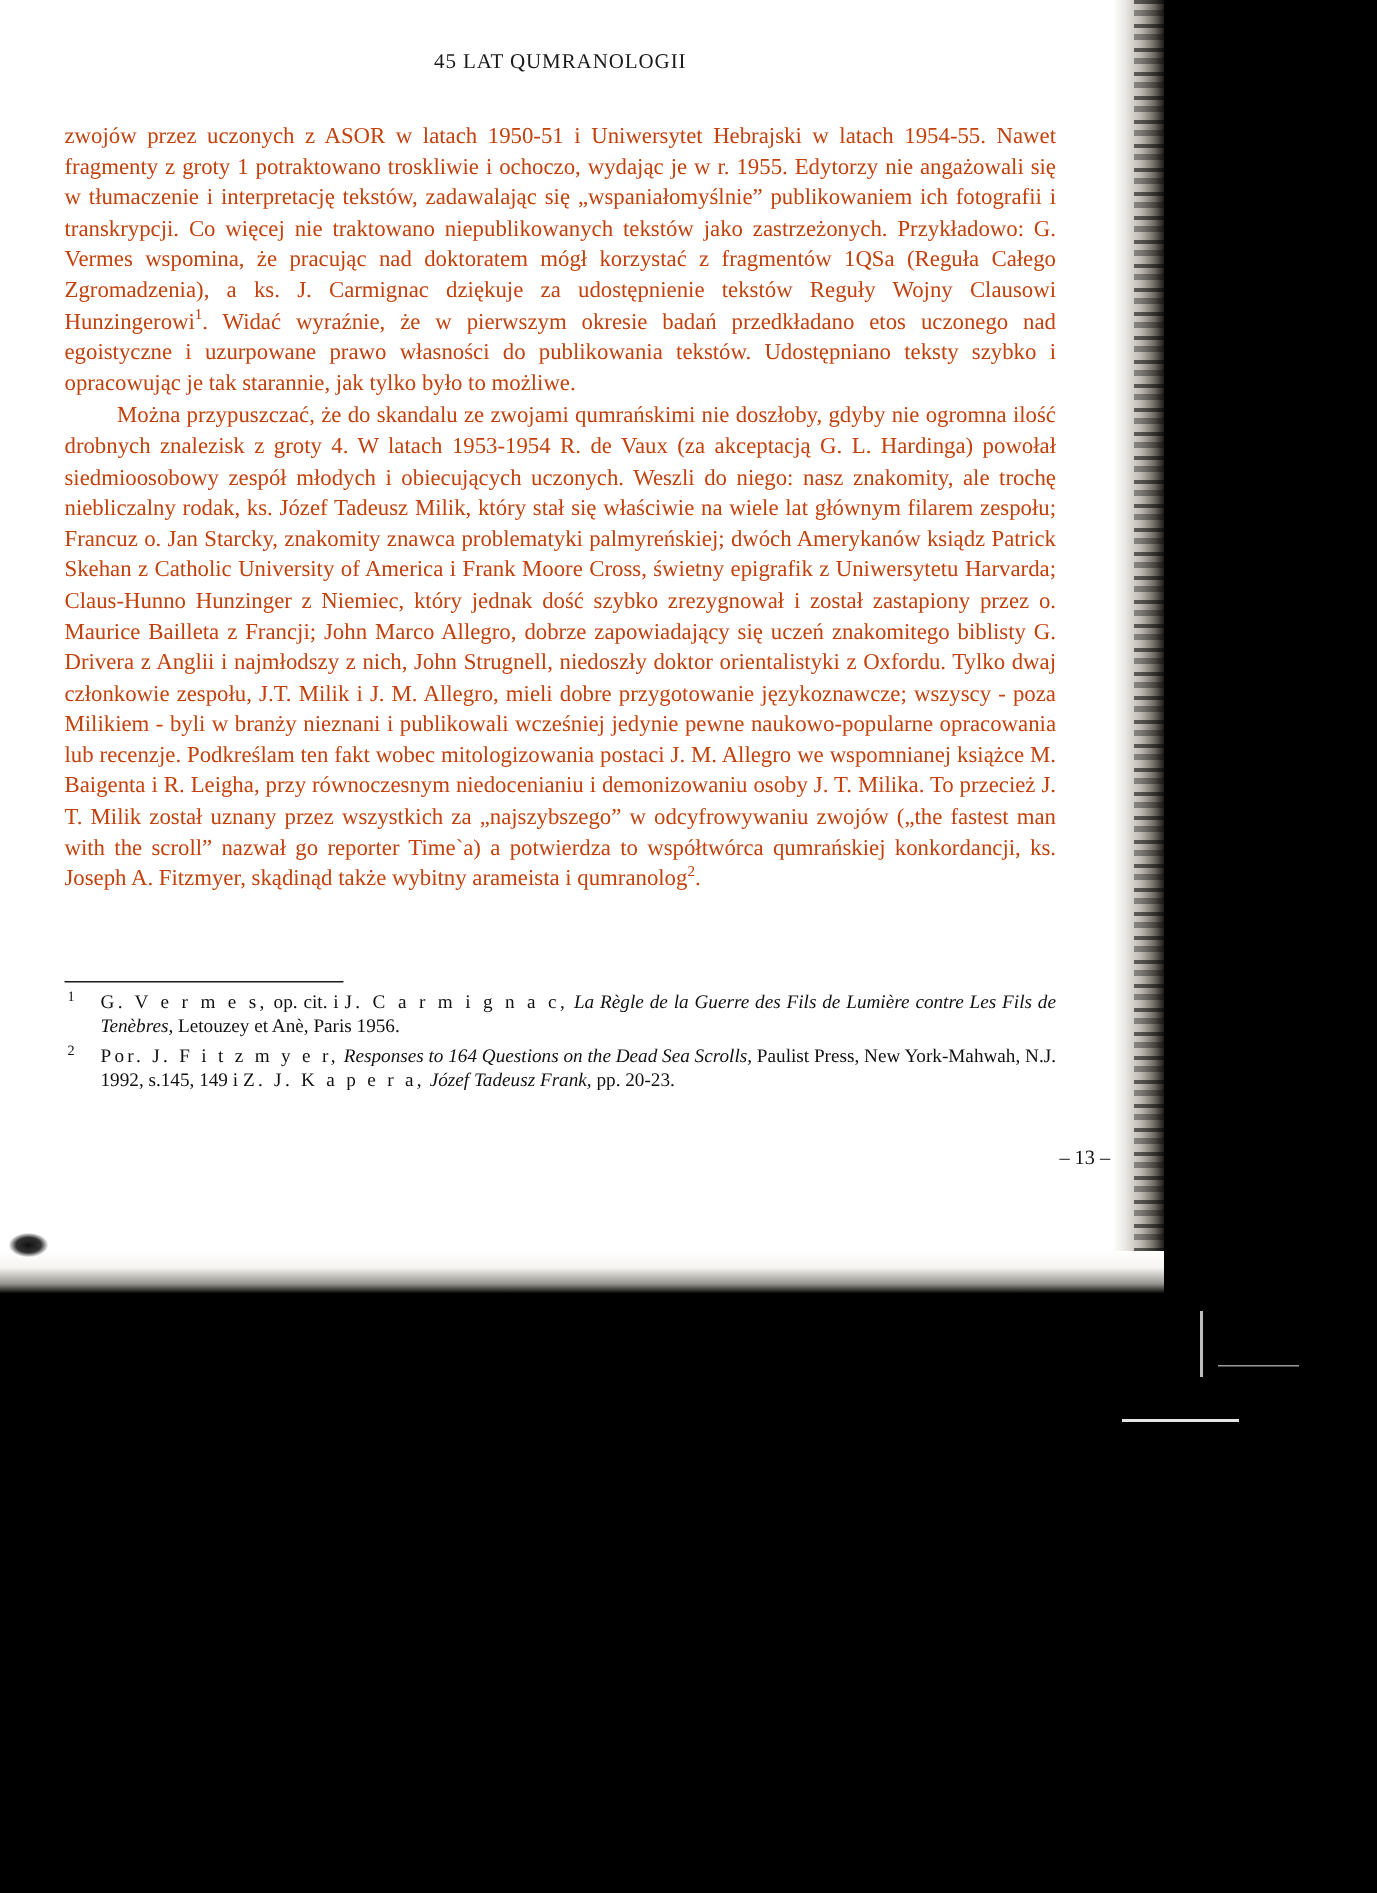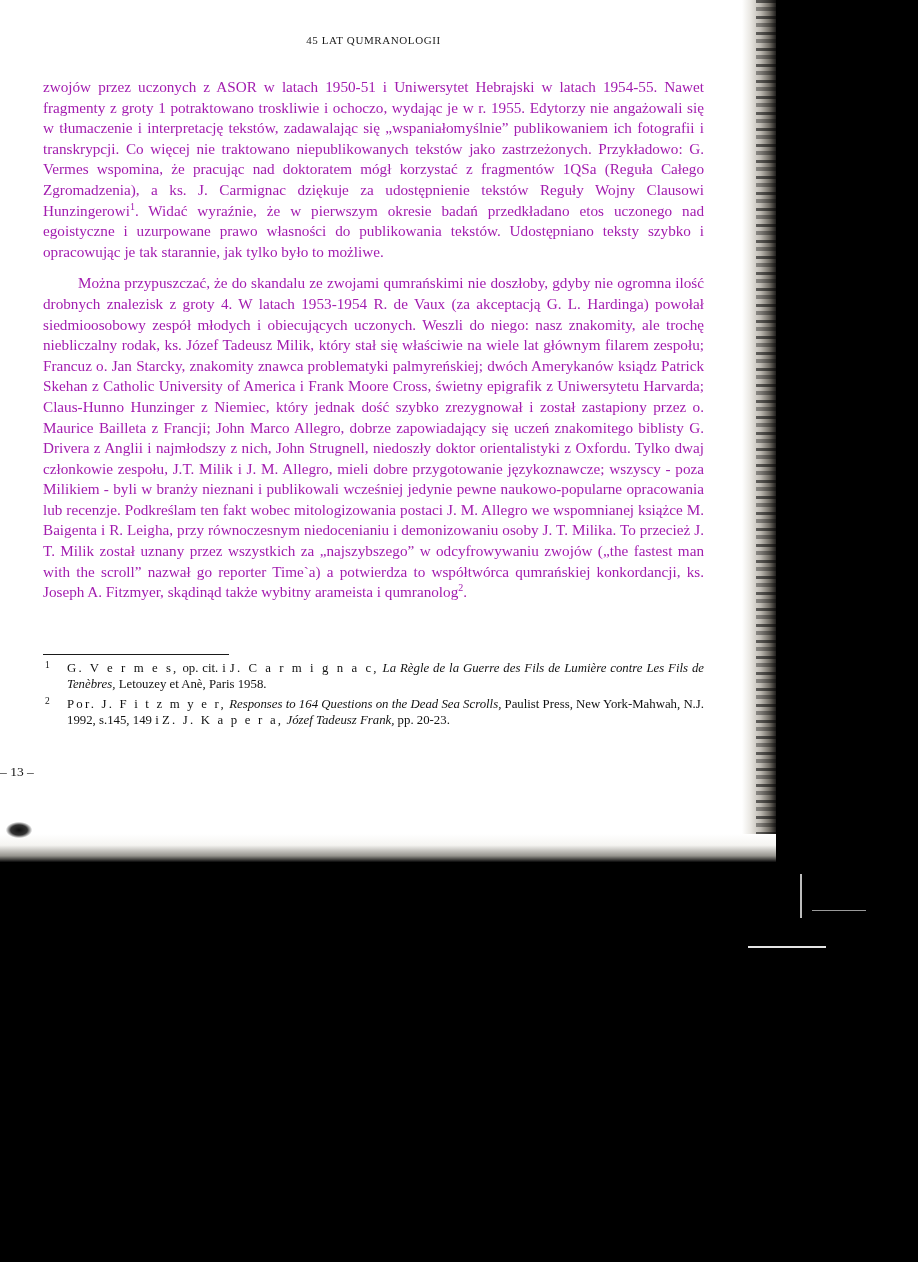--- a/index.html
+++ b/index.html
@@ -67,37 +67,37 @@
 
   .text-col {
     position: absolute;
     left: 43px;
     top: 34px;
     width: 661px;
   }
 
   .running-head {
     text-align: center;
-    font-size: 11px;
+    font-size: 14px;
     letter-spacing: 0.6px;
     color: #1a1a1a;
     margin-bottom: 31px;
   }
 
   p.body {
     font-size: 15.2px;
     line-height: 20.6px;
     text-align: justify;
-    color: #a21caf;
+    color: #c2410c;
     margin: 0 0 0 0;
     text-indent: 0;
   }
   p.body.indent {
     text-indent: 35px;
-    margin-top: 11px;
+    margin-top: 1px;
   }
 
   .sup {
     font-size: 10px;
     vertical-align: super;
     line-height: 0;
   }
 
   .rule {
     position: absolute;
@@ -130,21 +130,21 @@
     font-size: 9.5px;
   }
   .it { font-style: italic; }
   .sp { letter-spacing: 2.2px; margin-top: 38px; }
 
   .folio {
     position: absolute;
     left: 0;
     top: 764px;
     width: 740px;
-    text-align: left;
+    text-align: right;
     font-size: 13.5px;
     color: #111111;
   }
 
   
   .streak {
     position: absolute;
     background: #cfcfcf;
   }
   #streak-1 { left: 748px; top: 946px; width: 78px; height: 2px; background:#e5e5e5; }
@@ -164,21 +164,21 @@
 
     <p class="body indent"><span>Można przypuszczać, że do skandalu ze zwojami qumrańskimi nie doszłoby, gdyby nie ogromna ilość drobnych znalezisk z groty 4. W latach 1953-1954 R. de Vaux (za akceptacją G. L. Hardinga) powołał siedmioosobowy zespół młodych i obiecujących uczonych. Weszli do niego: nasz znakomity, ale trochę niebliczalny rodak, ks. Józef Tadeusz Milik, który stał się właściwie na wiele lat głównym filarem zespołu; Francuz o. Jan Starcky, znakomity znawca problematyki palmyreńskiej; dwóch Amerykanów ksiądz Patrick Skehan z Catholic University of America i Frank Moore Cross, świetny epigrafik z Uniwersytetu Harvarda; Claus-Hunno Hunzinger z Niemiec, który jednak dość szybko zrezygnował i został zastapiony przez o. Maurice Bailleta z Francji; John Marco Allegro, dobrze zapowiadający się uczeń znakomitego biblisty G. Drivera z Anglii i najmłodszy z nich, John Strugnell, niedoszły doktor orientalistyki z Oxfordu. Tylko dwaj członkowie zespołu, J.T. Milik i J. M. Allegro, mieli dobre przygotowanie językoznawcze; wszyscy - poza Milikiem - byli w branży nieznani i publikowali wcześniej jedynie pewne naukowo-popularne opracowania lub recenzje. Podkreślam ten fakt wobec mitologizowania postaci J. M. Allegro we wspomnianej książce M. Baigenta i R. Leigha, przy równoczesnym niedocenianiu i demonizowaniu osoby J. T. Milika. To przecież J. T. Milik został uznany przez wszystkich za „najszybszego” w odcyfrowywaniu zwojów („the fastest man with the scroll” nazwał go reporter Time`a) a potwierdza to współtwórca qumrańskiej konkordancji, ks. Joseph A. Fitzmyer, skądinąd także wybitny arameista i qumranolog</span><span class="sup">2</span><span>.</span></p>
 
   </div>
 
   <div class="rule"></div>
 
   <div class="footnotes">
     <div class="fn">
       <span class="marker">1</span>
-      <span class="sp">G. V e r m e s,</span><span> op. cit. i </span><span class="sp">J. C a r m i g n a c,</span><span class="it">  La Règle de la Guerre des Fils de Lumière contre Les Fils de Tenèbres,</span><span> Letouzey et Anè, Paris 1958.</span>
+      <span class="sp">G. V e r m e s,</span><span> op. cit. i </span><span class="sp">J. C a r m i g n a c,</span><span class="it">  La Règle de la Guerre des Fils de Lumière contre Les Fils de Tenèbres,</span><span> Letouzey et Anè, Paris 1956.</span>
     </div>
     <div class="fn">
       <span class="marker">2</span>
       <span class="sp">Por. J. F i t z m y e r,</span><span class="it"> Responses to 164 Questions on the Dead Sea Scrolls,</span><span> Paulist Press, New York-Mahwah, N.J. 1992, s.145, 149 i </span><span class="sp">Z. J. K a p e r a,</span><span class="it"> Józef Tadeusz Frank,</span><span> pp. 20-23.</span>
     </div>
   </div>
 
   <div class="folio">– 13 –</div>
 
   <div id="scan-edge-right"></div>

